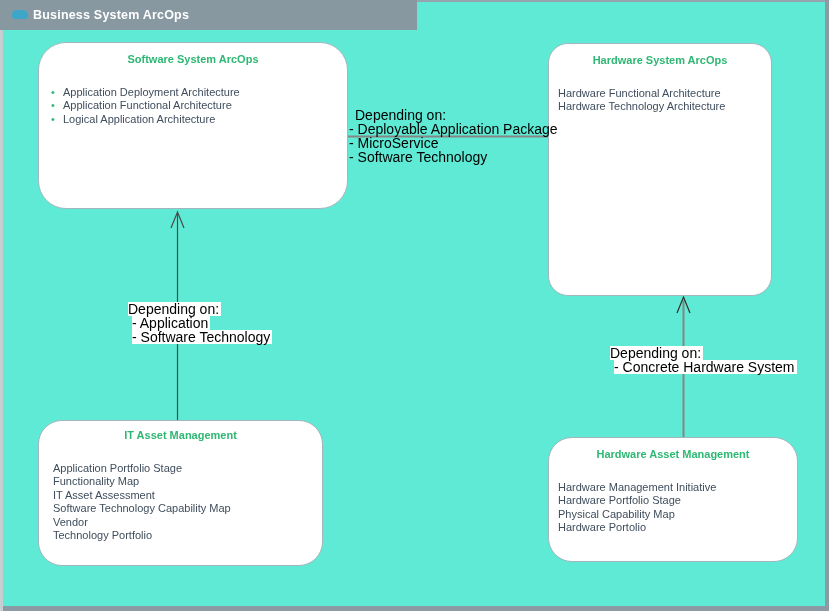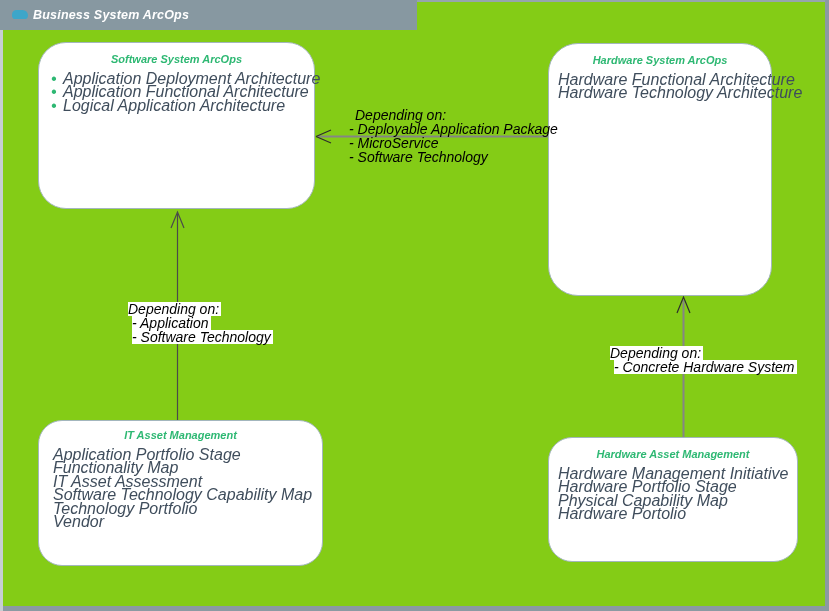--- a/index.html
+++ b/index.html
@@ -1,45 +1,45 @@
 <!DOCTYPE html>
 <html><head>
 <meta charset="utf-8">
 <style>
   html,body{margin:0;padding:0;background:#e8e8e8;font-family:"Liberation Sans","DejaVu Sans",sans-serif;}
   .canvas{
-    position:relative;width:829px;height:611px;background:#84cc16;overflow:hidden;font-style:italic;
+    position:relative;width:829px;height:611px;background:#5eead4;overflow:hidden;
   }
   
   .edge{position:absolute;z-index:1;}
   .edge-top{left:0;top:0;width:100%;height:2px;background:#96a5ad;}
   .edge-right{right:0;top:0;width:4px;height:100%;background:#8b9aa3;}
   .edge-bottom{left:0;bottom:0;width:100%;height:5px;background:#8b9aa3;}
   .edge-left{left:0;top:0;width:3px;height:100%;background:#c7ced2;}
 
   
   .tab{position:absolute;left:0;top:0;width:417px;height:30px;background:#8798a1;z-index:4;}
   .tab-icon{position:absolute;left:12px;top:10px;width:16px;height:9px;background:#3da6c9;
             border-radius:5px 6px 4px 4px;}
   .tab-title{position:absolute;left:33px;top:0;line-height:30px;color:#ffffff;
              font-size:12.5px;font-weight:700;letter-spacing:.2px;white-space:nowrap;}
 
   
   svg.arrows{position:absolute;left:0;top:0;z-index:2;pointer-events:none;}
 
   
   .node{position:absolute;background:#ffffff;border:1px solid #a3b6bd;z-index:2;box-sizing:border-box;}
-  .node-software{left:38px;top:42px;width:277px;height:167px;border-radius:28px;}
-  .node-hardware{left:548px;top:43px;width:224px;height:253px;border-radius:30px;}
+  .node-software{left:38px;top:42px;width:310px;height:167px;border-radius:28px;}
+  .node-hardware{left:548px;top:43px;width:224px;height:253px;border-radius:20px;}
   .node-itasset{left:38px;top:420px;width:285px;height:146px;border-radius:24px;}
   .node-hwasset{left:548px;top:437px;width:250px;height:125px;border-radius:24px;}
 
   .node-title{padding-top:10px;text-align:center;font-size:11px;font-weight:700;color:#2eb873;line-height:13px;}
   .node-itasset .node-title{padding-top:8px;}
-  .node-items{margin-top:6px;font-size:16px;color:#3f4d5c;line-height:13.4px;}
+  .node-items{margin-top:20px;font-size:11px;color:#3f4d5c;line-height:13.4px;}
   .node-item{white-space:nowrap;}
   .node-software .node-items .node-item{position:relative;padding-left:24px;}
   .node-software .node-items .node-item::before{content:"\2022";position:absolute;left:12px;color:#2eb873;}
   .node-hardware .node-items,.node-hwasset .node-items{padding-left:9px;}
   .node-itasset .node-items{padding-left:14px;}
 
   
   .arrow-label{position:absolute;z-index:3;font-size:14px;color:#000;line-height:14px;white-space:nowrap;}
   .label-h{left:349px;top:108px;}
   .label-h .al-heading{margin-left:6px;}
@@ -98,22 +98,22 @@
       </div>
   </div>
 
   <div class="node node-itasset">
     <div class="node-title">IT Asset Management</div>
     <div class="node-items">
         <div class="node-item">Application Portfolio Stage</div>
         <div class="node-item">Functionality Map</div>
         <div class="node-item">IT Asset Assessment</div>
         <div class="node-item">Software Technology Capability Map</div>
+        <div class="node-item">Vendor</div>
         <div class="node-item">Technology Portfolio</div>
-        <div class="node-item">Vendor</div>
       </div>
   </div>
 
   <div class="node node-hwasset">
     <div class="node-title">Hardware Asset Management</div>
     <div class="node-items">
         <div class="node-item">Hardware Management Initiative</div>
         <div class="node-item">Hardware Portfolio Stage</div>
         <div class="node-item">Physical Capability Map</div>
         <div class="node-item">Hardware Portolio</div>

